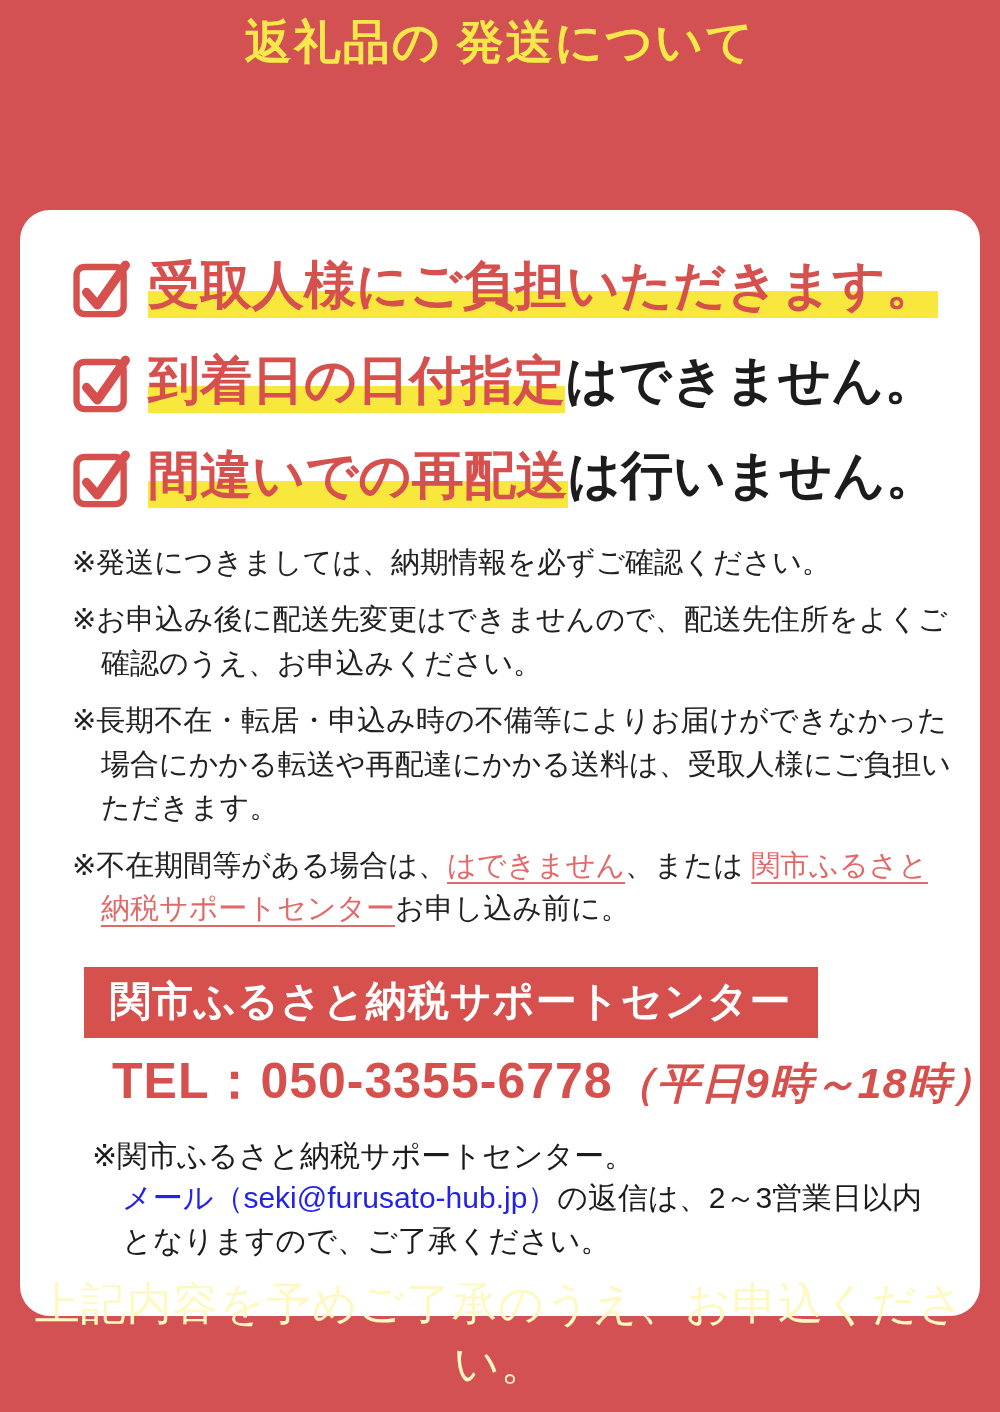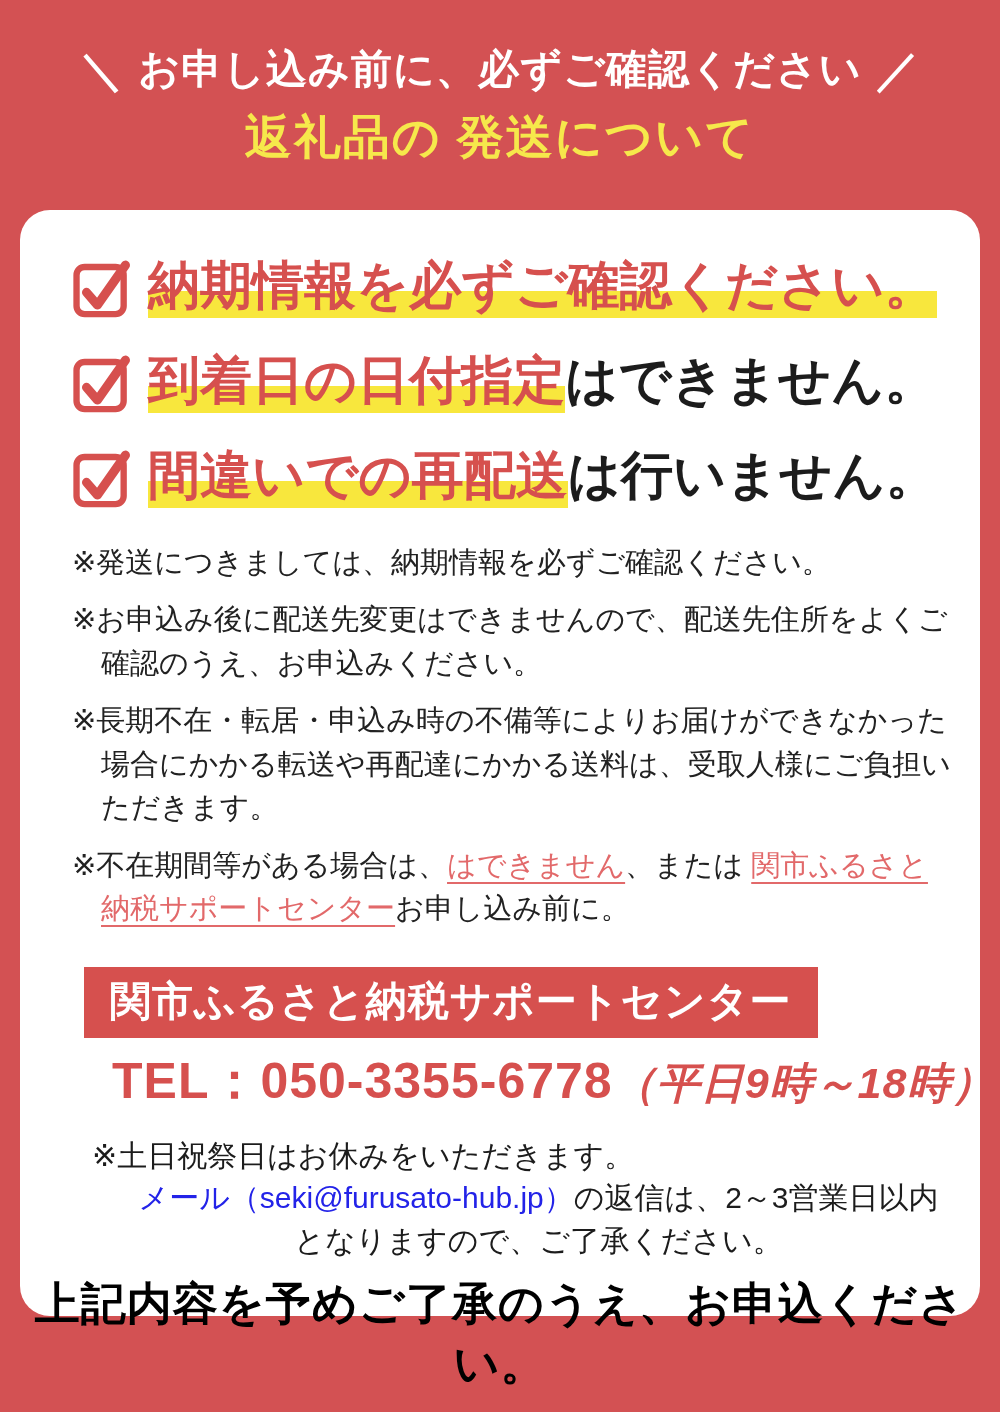--- a/index.html
+++ b/index.html
@@ -54,47 +54,44 @@
     background:#d6504e;color:#ffffff;font-size:41px;font-weight:bold;
     padding:11px 26px 13px 26px;line-height:1.15;letter-spacing:1px;
   }
   .tel{
     margin-top:10px;margin-left:40px;color:#d6504e;
     font-size:50px;font-weight:bold;letter-spacing:1px;white-space:nowrap;
   }
   .tel-hours{font-size:43px;font-style:italic;}
   
   .small-notes{margin-top:20px;margin-left:20px;font-size:30px;color:#1c1c1c;line-height:1.42;}
-  .small-notes .indent{padding-left:1em;text-align:center;}
+  .small-notes .indent{padding-left:1em;}
   .mail{color:#2323e8;cursor:pointer;}
   
   .footer{
     position:absolute;bottom:18px;left:0;width:100%;text-align:center;
-    color:#000000;font-size:45px;font-weight:bold;letter-spacing:1px;
+    color:#fef9c3;font-size:45px;font-weight:normal;letter-spacing:1px;
   }
 </style>
 </head>
 <body>
 
 <div class="header">
-  <div class="notice-line">
-    <span class="slash slash-left">＼</span><span>お申し込み前に、必ずご確認ください</span><span class="slash slash-right">／</span>
-  </div>
   <div class="title">返礼品の 発送について</div>
 </div>
 
 <div class="card">
   <div id="checklist">
       <div class="check-item">
         <svg class="checkbox" viewBox="0 0 64 70" xmlns="http://www.w3.org/2000/svg">
     <rect x="5" y="14" width="52" height="52" rx="9" fill="none" stroke="#d6504e" stroke-width="7"></rect>
     <path d="M16 42 L28 56 L59 12" fill="none" stroke="#d6504e" stroke-width="10" stroke-linecap="round" stroke-linejoin="round"></path>
   </svg>
         <div class="check-text">
-          <div><span class="seg-red hl">納期情報を必ずご確認ください。</span></div>
+          <div><span class="seg-red hl">受取人様にご負担いただきます。</span></div>
         </div>
       </div>
       <div class="check-item">
         <svg class="checkbox" viewBox="0 0 64 70" xmlns="http://www.w3.org/2000/svg">
     <rect x="5" y="14" width="52" height="52" rx="9" fill="none" stroke="#d6504e" stroke-width="7"></rect>
     <path d="M16 42 L28 56 L59 12" fill="none" stroke="#d6504e" stroke-width="10" stroke-linecap="round" stroke-linejoin="round"></path>
   </svg>
         <div class="check-text">
           <div><span class="seg-red hl">到着日の日付指定</span><span class="seg-black">はできません。</span></div>
         </div>
@@ -117,21 +114,21 @@
     </div>
 
   <div>
     <div class="banner">関市ふるさと納税サポートセンター</div>
   </div>
   <div class="tel">
     <span>TEL：050-3355-6778</span><span class="tel-hours">（平日9時～18時）</span>
   </div>
 
   <div class="small-notes">
-    <div>※土日祝祭日はお休みをいただきます。</div>
+    <div>※関市ふるさと納税サポートセンター。</div>
     <div class="indent">
       <span class="mail">メール（seki@furusato-hub.jp）</span><span>の返信は、2～3営業日以内</span>
     </div>
     <div class="indent">となりますので、ご了承ください。</div>
   </div>
 </div>
 
 <div class="footer">上記内容を予めご了承のうえ、お申込ください。</div>
 
 </body></html>

